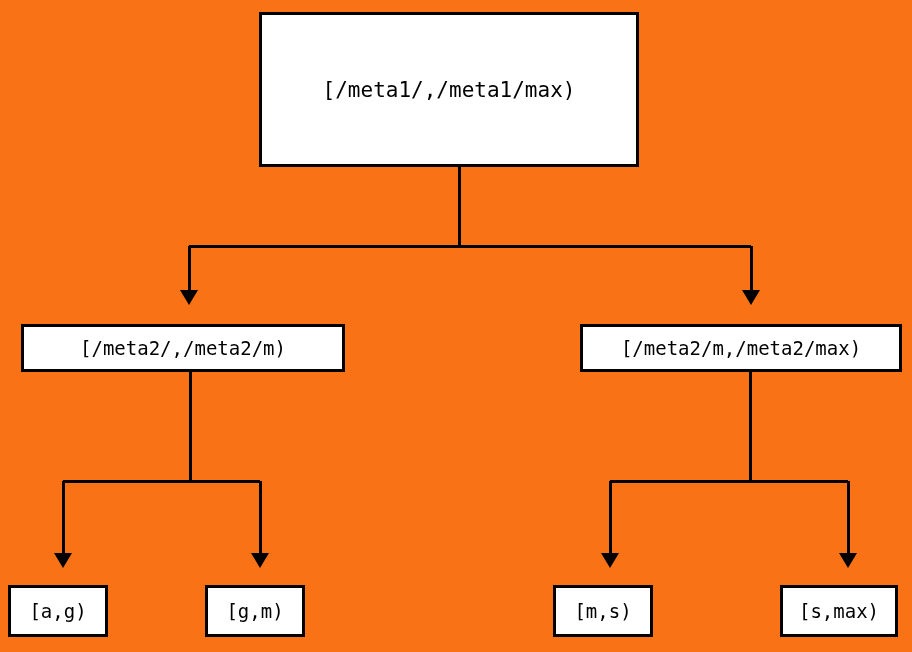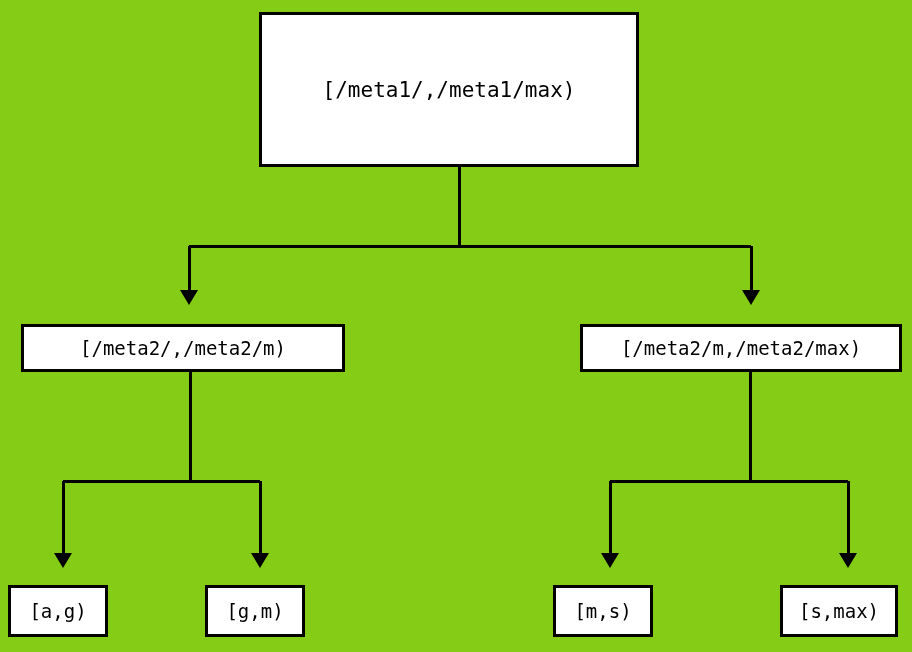--- a/index.html
+++ b/index.html
@@ -11,21 +11,21 @@
   body {
     width: 912px;
     height: 652px;
     font-family: "DejaVu Sans Mono", "Liberation Mono", monospace;
     overflow: hidden;
   }
   #diagram-root {
     position: relative;
     width: 912px;
     height: 652px;
-    background: #84cc16;
+    background: #f97316;
   }
   #tree-svg {
     position: absolute;
     top: 0;
     left: 0;
     width: 912px;
     height: 652px;
     display: block;
   }
   .node-box {

